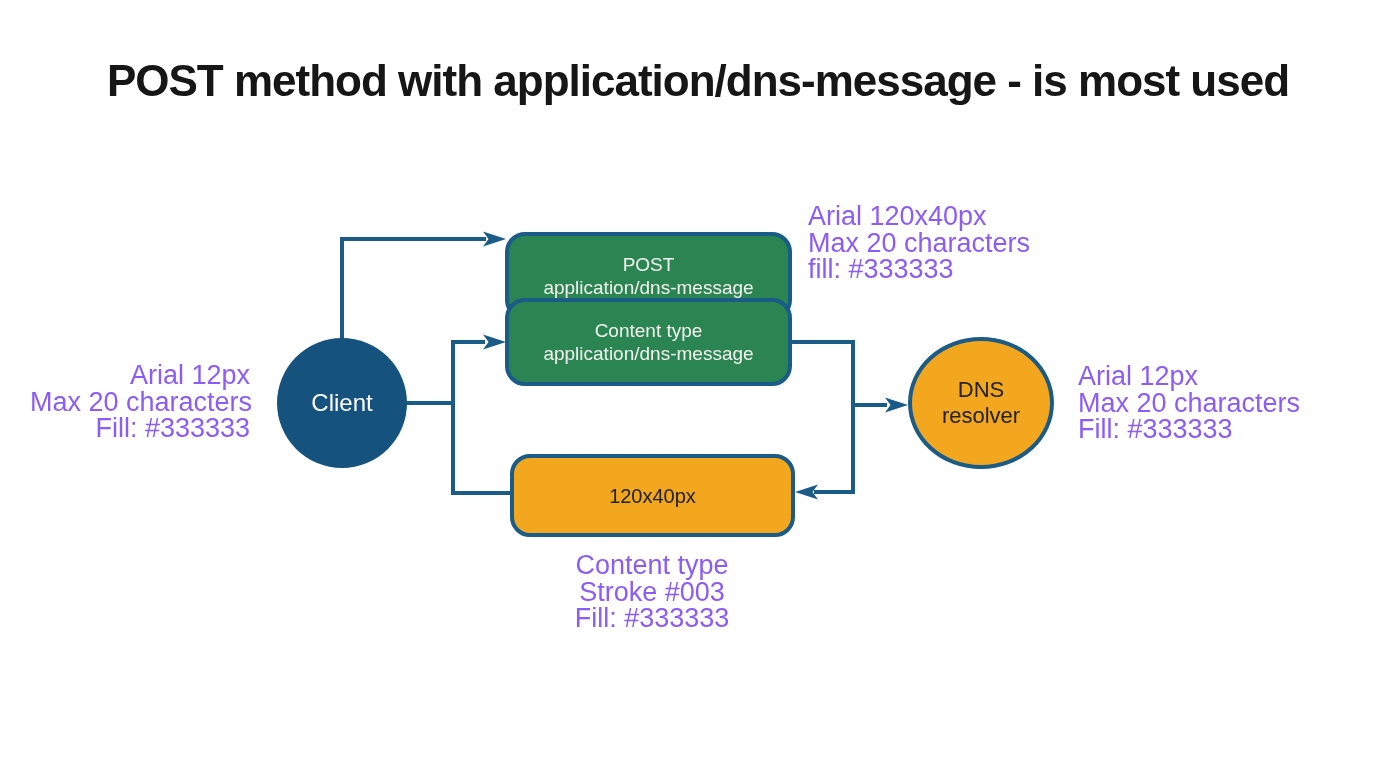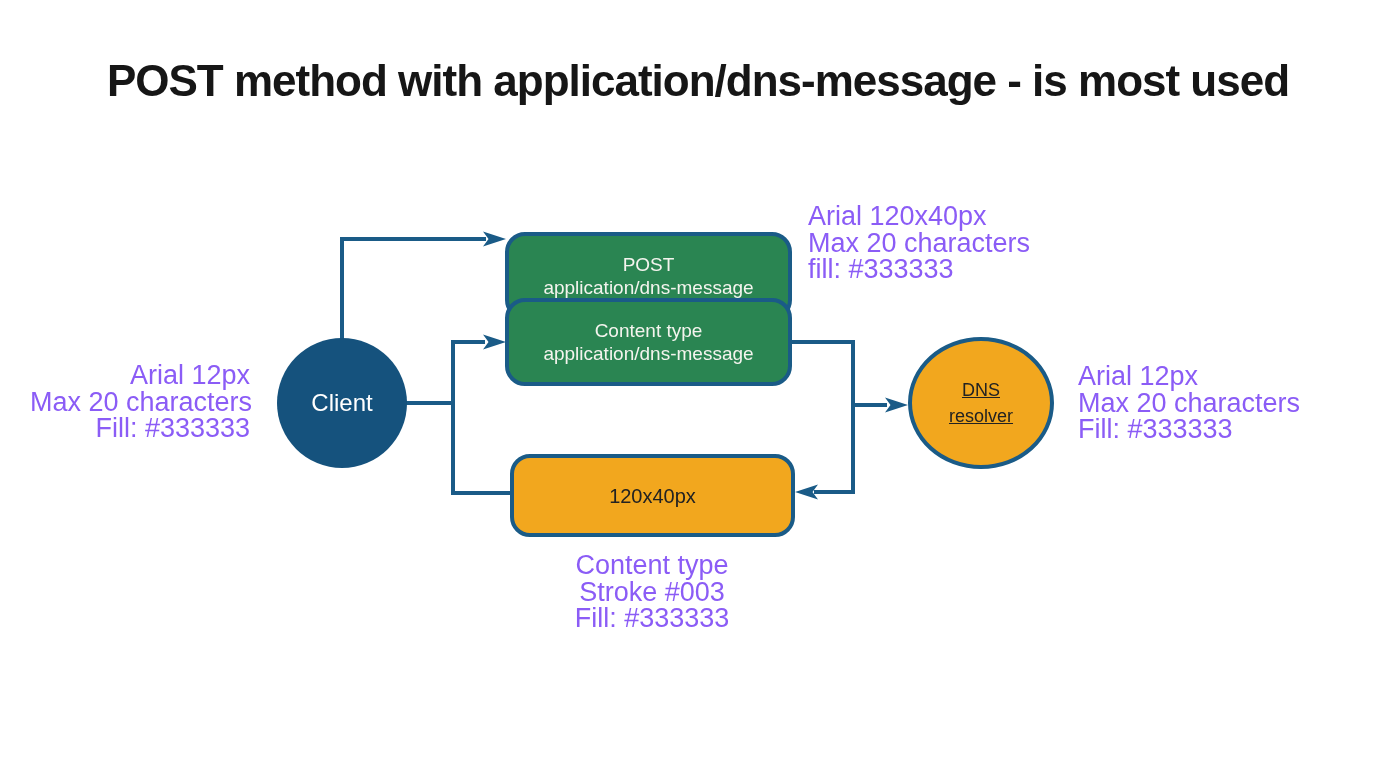--- a/index.html
+++ b/index.html
@@ -34,21 +34,21 @@
     border-radius:20px;
   }
   .green{background:var(--green,#2a8552);color:var(--box-text-light,#f4f4ee);}
   .green .bl{font-size:19px;line-height:23px;}
   .orangebox{background:var(--orange,#f2a71e);color:var(--box-text-dark,#222);align-items:center;}
   .orangebox .bl{font-size:20px;line-height:24px;}
   .circle{border-radius:50%;}
   .client{background:var(--client,#15527d);color:#fff;font-size:24px;}
   .resolver{
     background:var(--orange,#f2a71e);color:var(--box-text-dark,#222);
-    border:4px solid var(--line,#1a5b87);font-size:18px;line-height:26px;text-decoration:underline;
+    border:4px solid var(--line,#1a5b87);font-size:22px;line-height:26px;
   }
   
   .ann{
     position:absolute;color:#8b5cf6;
     font-size:27px;line-height:26.5px;
   }
   .ann div{white-space:nowrap;}
   .ann-right-align{text-align:right;}
   .ann-center{text-align:center;}
 </style>

